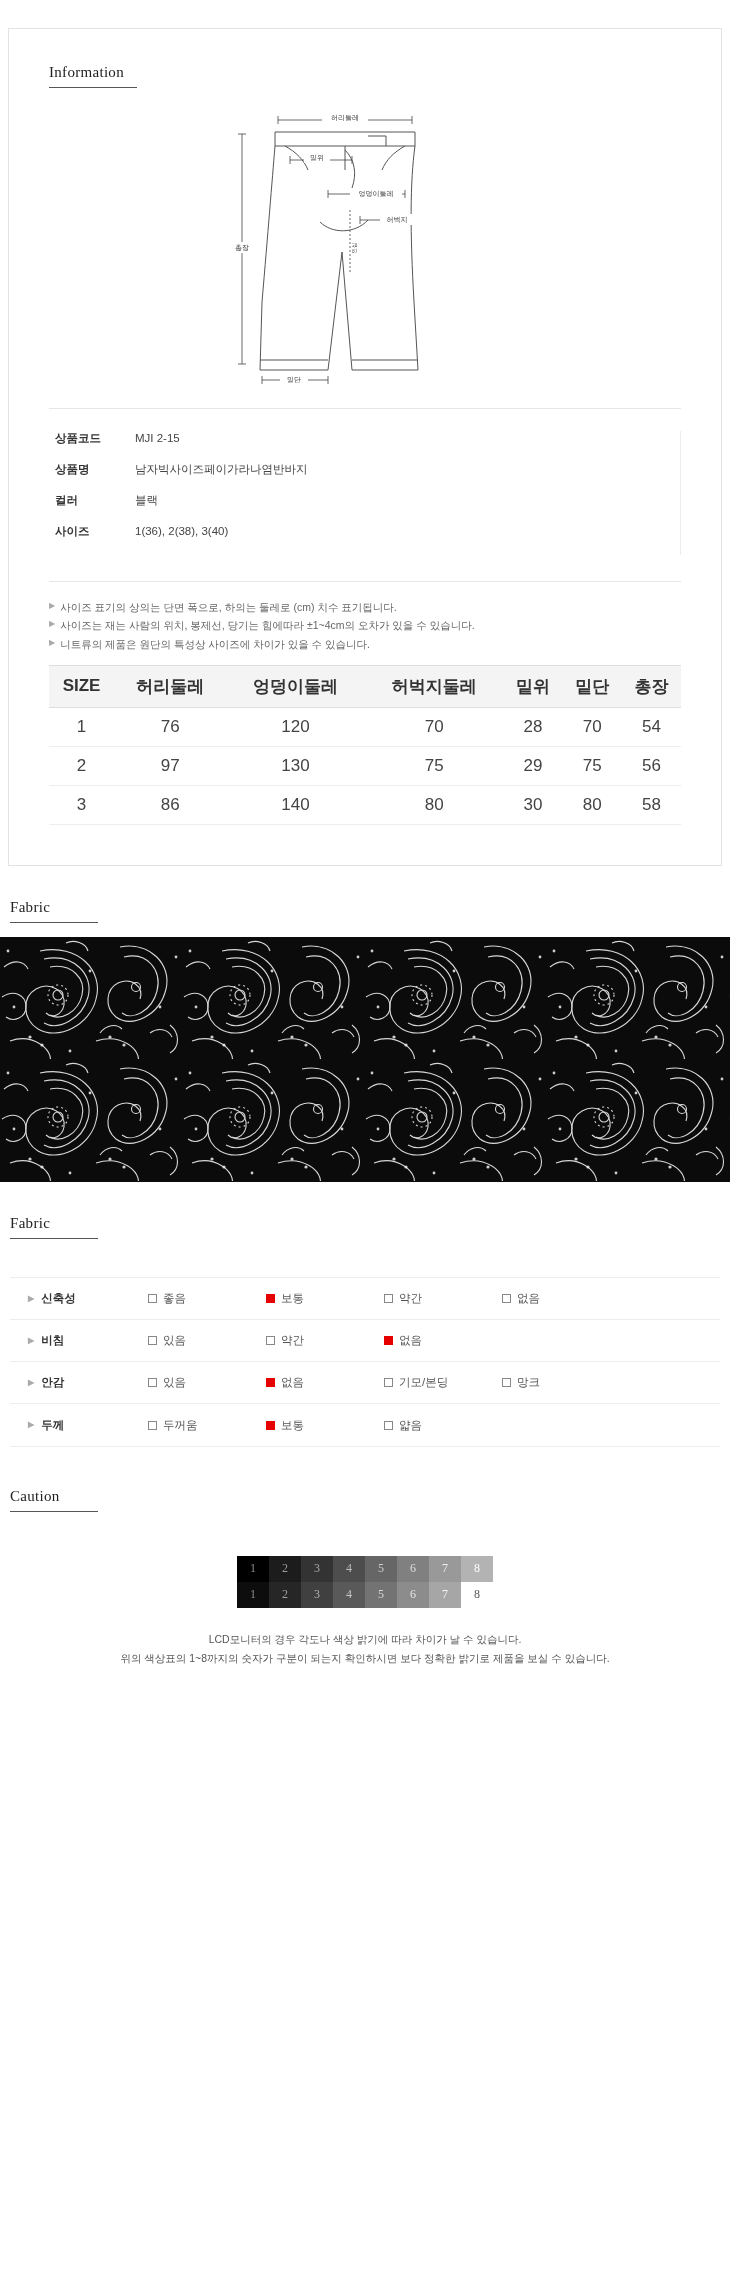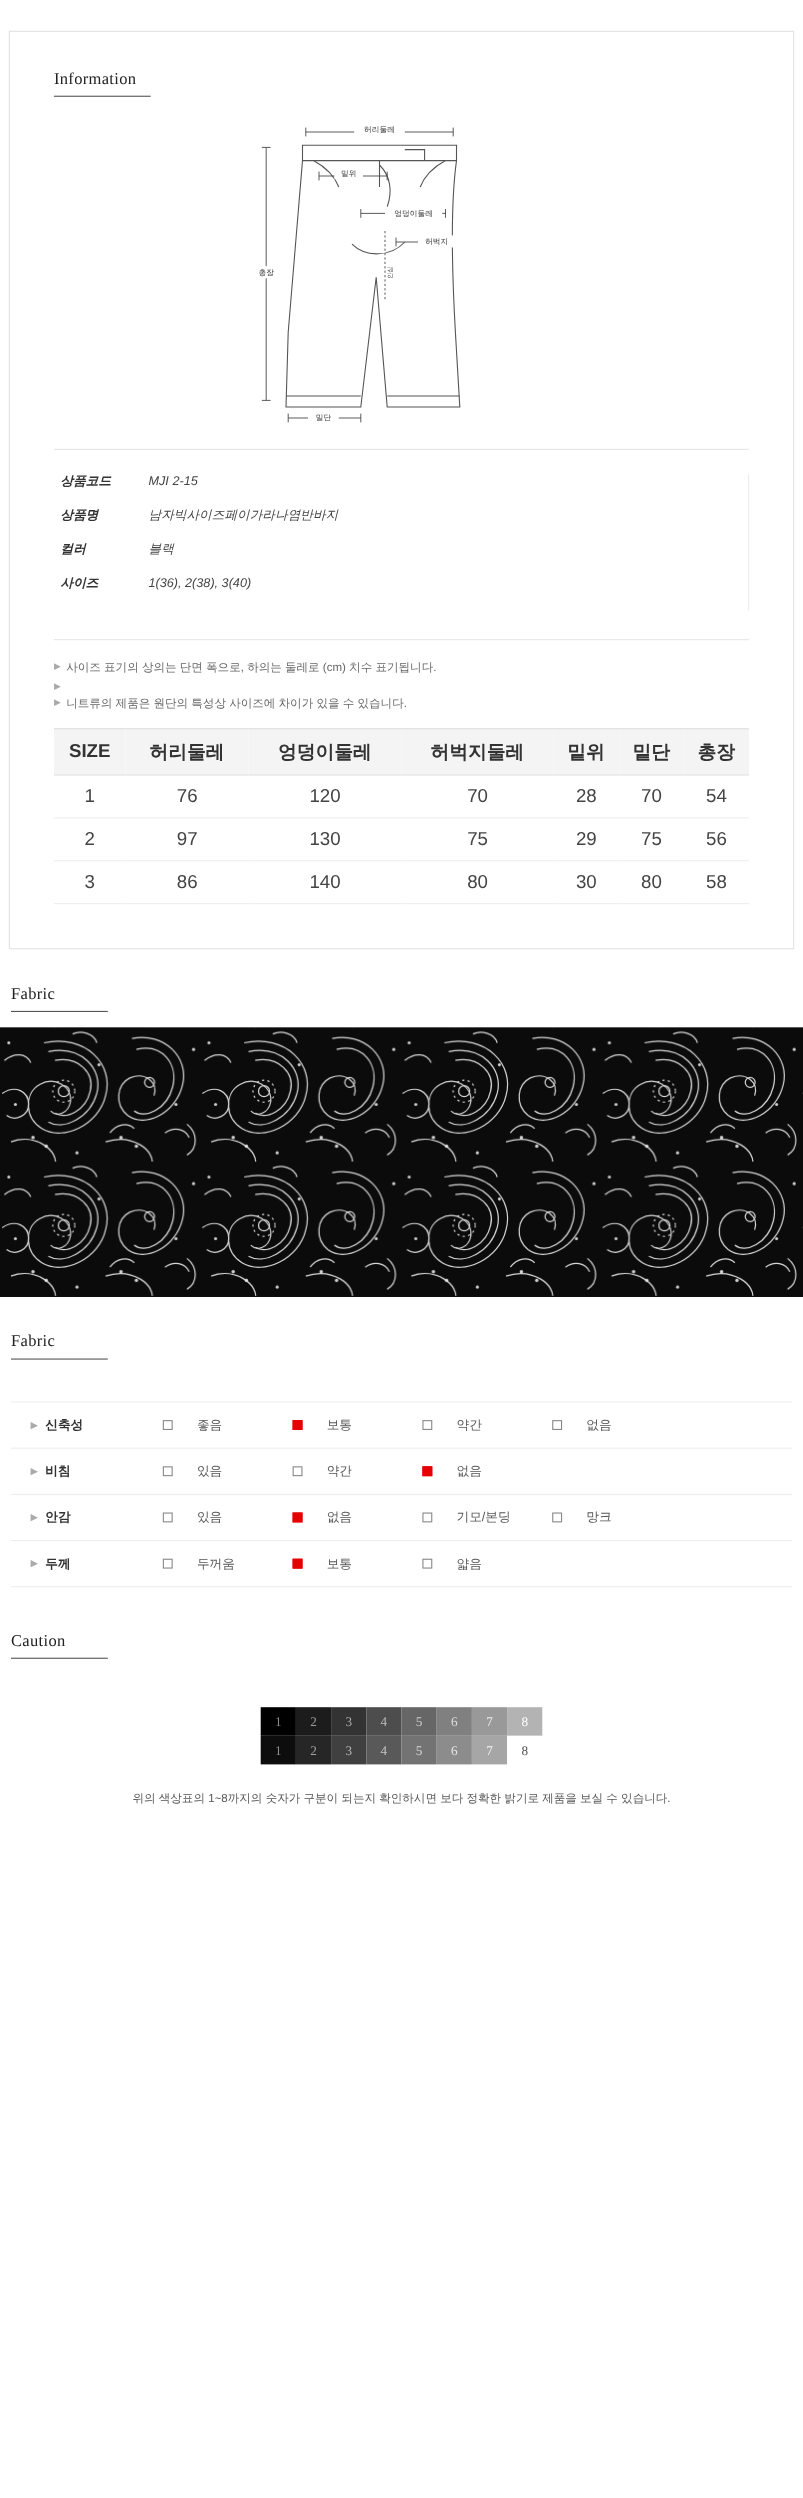--- a/index.html
+++ b/index.html
@@ -42,21 +42,20 @@
   
   .spec-area {
     display: flex;
     margin-top: 16px;
     border-top: 1px solid #e6e6e6;
     padding-top: 22px;
   }
   .spec-col {
     flex: 1;
     padding: 0 6px;
-    font-style: italic;
   }
   .spec-col.left { border-right: 1px solid #ededed; padding-right: 22px; }
   .spec-col.right { padding-left: 44px; }
   .spec-row {
     display: flex;
     align-items: flex-start;
     font-size: 11.5px;
     margin-bottom: 16px;
     line-height: 1.3;
   }
@@ -143,21 +142,21 @@
     color: #333;
     display: flex;
     align-items: center;
     gap: 7px;
     flex: none;
   }
   .opts { display: flex; flex: 1; }
   .opt {
     display: flex;
     align-items: center;
-    gap: 22px;
+    gap: 6px;
     color: #555;
     width: 118px;
   }
   .box {
     width: 9px; height: 9px;
     border: 1px solid #888;
     display: inline-block;
     flex: none;
   }
   .box.on { background: #e60000; border-color: #e60000; }
@@ -280,20 +279,21 @@
     </div>
 
     
     <div class="notes">
       <div class="note">
         <span class="tri">▶</span>
         <span>사이즈 표기의 상의는 단면 폭으로, 하의는 둘레로 (cm) 치수 표기됩니다.</span>
       </div>
       <div class="note">
         <span class="tri">▶</span>
+        <span>사이즈는 재는 사람의 위치, 봉제선, 당기는 힘에따라 ±1~4cm의 오차가 있을 수 있습니다.</span>
       </div>
       <div class="note">
         <span class="tri">▶</span>
         <span>니트류의 제품은 원단의 특성상 사이즈에 차이가 있을 수 있습니다.</span>
       </div>
     </div>
 
     
     <table class="size">
       <thead>
@@ -505,18 +505,19 @@
             <div class="sw" style="background: rgb(89, 89, 89); color: rgb(196, 196, 196);">4</div>
             <div class="sw" style="background: rgb(115, 115, 115); color: rgb(214, 214, 214);">5</div>
             <div class="sw" style="background: rgb(140, 140, 140); color: rgb(230, 230, 230);">6</div>
             <div class="sw" style="background: rgb(166, 166, 166); color: rgb(244, 244, 244);">7</div>
             <div class="sw" style="background: rgb(255, 255, 255); color: rgb(85, 85, 85);">8</div>
           </div>
       </div>
     </div>
 
     <div class="caution-text">
+      <div>LCD모니터의 경우 각도나 색상 밝기에 따라 차이가 날 수 있습니다.</div>
       <div>위의 색상표의 1~8까지의 숫자가 구분이 되는지 확인하시면 보다 정확한 밝기로 제품을 보실 수 있습니다.</div>
     </div>
   </div>
 
   <div class="spacer"></div>
 </div>
 
 </body></html>

